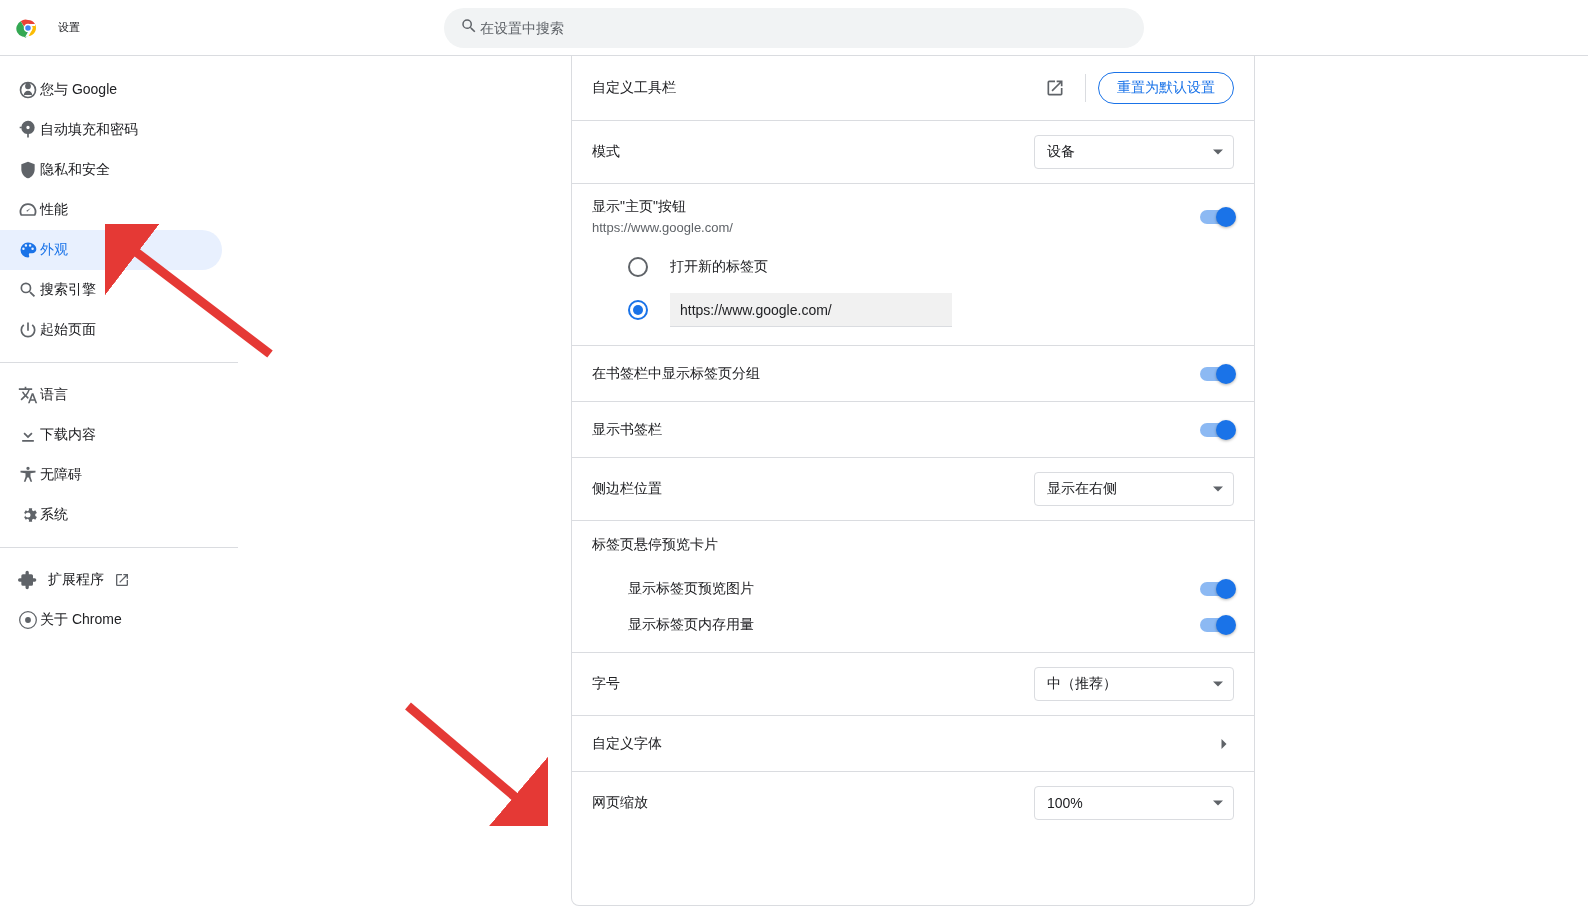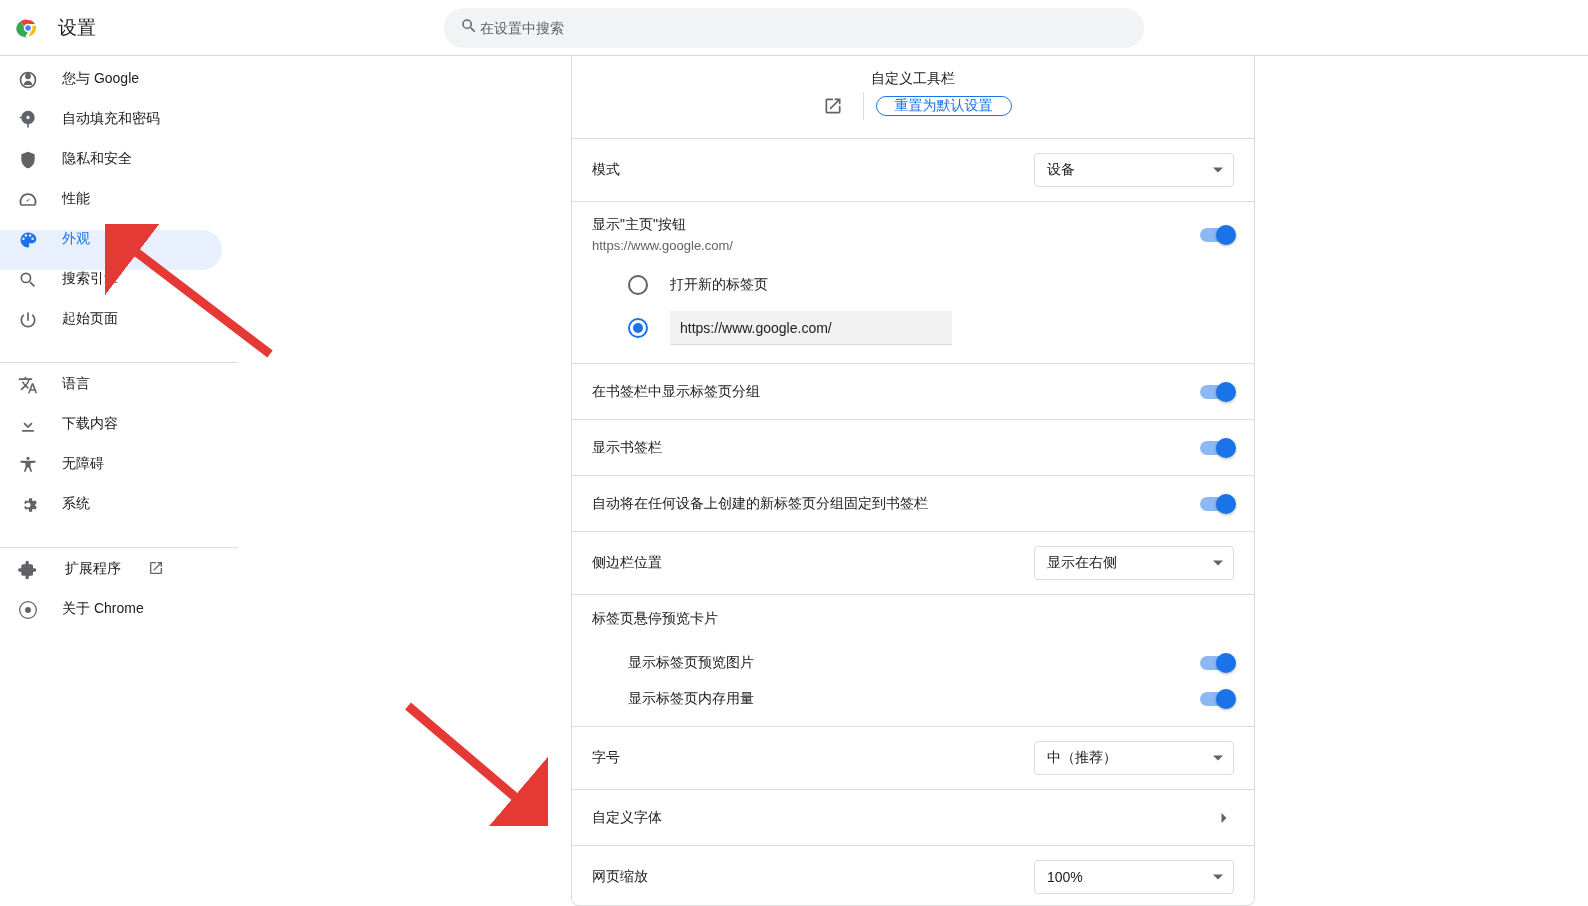--- a/index.html
+++ b/index.html
@@ -15,48 +15,48 @@
     --toggle-on:#1a73e8;
     --svg:#5f6368;
     --svg-sel:#1a73e8;
   }
   html,body{margin:0;padding:0;height:100%;background:#fff;color:var(--text);
     font-family:Arial,"Microsoft YaHei","PingFang SC",sans-serif;font-size:14px;}
   *{box-sizing:border-box;}
   
   .header{height:56px;display:flex;align-items:center;padding:0 16px;gap:18px;border-bottom:1px solid var(--divider);}
   .header-logo{width:24px;height:24px;display:flex;align-items:center;justify-content:center;}
-  .header-title{font-size:19px;color:var(--text);}
+  .header-title{font-size:11px;color:var(--text);}
   .search-wrap{flex:0 0 700px;height:40px;background:var(--search-bg);border-radius:20px;display:flex;align-items:center;padding:0 16px;margin-left:auto;margin-right:auto;position:absolute;left:50%;transform:translateX(-50%);width:700px;}
   .search-wrap svg{width:18px;height:18px;fill:var(--muted);}
   .search-wrap input{border:none;background:transparent;outline:none;flex:1;font-size:14px;color:var(--text);}
   .search-wrap input::placeholder{color:var(--muted);}
   
   .layout{display:flex;height:calc(100% - 56px);}
   .sidebar{flex:0 0 238px;padding-top:14px;overflow:auto;}
   .main{flex:1;display:flex;justify-content:center;overflow:auto;background:#fff;}
   .card{width:684px;border:1px solid var(--divider);border-top:none;border-radius:0 0 8px 8px;background:#fff;min-height:100%;}
   
-  .nav-item{height:40px;display:flex;gap:24px;padding:0 20px 0 18px;border-radius:0 20px 20px 0;margin-right:16px;cursor:pointer;color:var(--text);}
+  .nav-item{height:40px;display:flex;align-items:center;gap:2px;padding:0 20px 0 18px;border-radius:0 20px 20px 0;margin-right:16px;cursor:pointer;color:var(--text);}
   .nav-item svg{width:20px;height:20px;fill:var(--svg);}
   .nav-item.selected{background:var(--selected-bg);color:var(--blue-text);}
   .nav-item.selected svg{fill:var(--svg-sel);}
   .nav-sep{height:1px;background:var(--divider);margin:12px 0 12px 0;}
-  .nav-ext{display:flex;align-items:flex-start;gap:27px;}
+  .nav-ext{display:flex;align-items:center;gap:10px;}
   .nav-ext .open-ext{width:16px;height:16px;fill:var(--svg);}
   
   .row{display:flex;align-items:center;justify-content:space-between;padding:14px 20px;min-height:56px;border-top:1px solid var(--divider);}
-  .row:first-child{border-top:none;flex-direction:column;}
+  .row:first-child{border-top:none;}
   .row.sub{border-top:none;padding-top:2px;padding-bottom:2px;min-height:42px;padding-left:56px;}
   .row.section-label{border-top:1px solid var(--divider);}
   .col{display:flex;flex-direction:column;gap:4px;}
   .label{font-size:14px;color:var(--text);}
   .sublabel{font-size:13px;color:var(--muted);}
   .row-right{display:flex;align-items:center;gap:12px;}
-  .btn-outline{height:20px;padding:0 18px;border:1px solid var(--blue-border);color:var(--blue-text);background:#fff;border-radius:18px;font-size:14px;cursor:pointer;}
+  .btn-outline{height:32px;padding:0 18px;border:1px solid var(--blue-border);color:var(--blue-text);background:#fff;border-radius:18px;font-size:14px;cursor:pointer;}
   .icon-btn{width:36px;height:36px;display:flex;align-items:center;justify-content:center;cursor:pointer;border-radius:18px;}
   .icon-btn svg{width:20px;height:20px;fill:var(--svg);}
   
   .select{height:34px;min-width:200px;border:1px solid var(--border);border-radius:4px;padding:0 32px 0 12px;display:flex;align-items:center;position:relative;color:var(--text);cursor:pointer;background:#fff;}
   .select::after{content:"";position:absolute;right:10px;top:50%;width:0;height:0;border-left:5px solid transparent;border-right:5px solid transparent;border-top:5px solid var(--muted);transform:translateY(-50%);}
   
   .toggle{width:34px;height:14px;background:#bdc1c6;border-radius:10px;position:relative;cursor:pointer;}
   .toggle .knob{width:20px;height:20px;background:#fff;border-radius:50%;box-shadow:0 1px 3px rgba(0,0,0,.3);position:absolute;top:-3px;left:-2px;transition:left .15s;}
   .toggle.on{background:rgba(26,115,232,.5);}
   .toggle.on .knob{left:16px;background:var(--toggle-on);}
@@ -238,26 +238,20 @@
           </div>
       </div>
 
       <div class="row">
         <div class="label">显示书签栏</div>
         <div class="toggle on">
             <div class="knob"></div>
           </div>
       </div>
 
-      <div class="row">
-        <div class="label">自动将在任何设备上创建的新标签页分组固定到书签栏</div>
-        <div class="toggle on">
-            <div class="knob"></div>
-          </div>
-      </div>
 
       <div class="row">
         <div class="label">侧边栏位置</div>
         <div class="select">
           <span>显示在右侧</span>
         </div>
       </div>
 
       <div class="row section-label" style="min-height:48px;">
         <div class="label">标签页悬停预览卡片</div>

